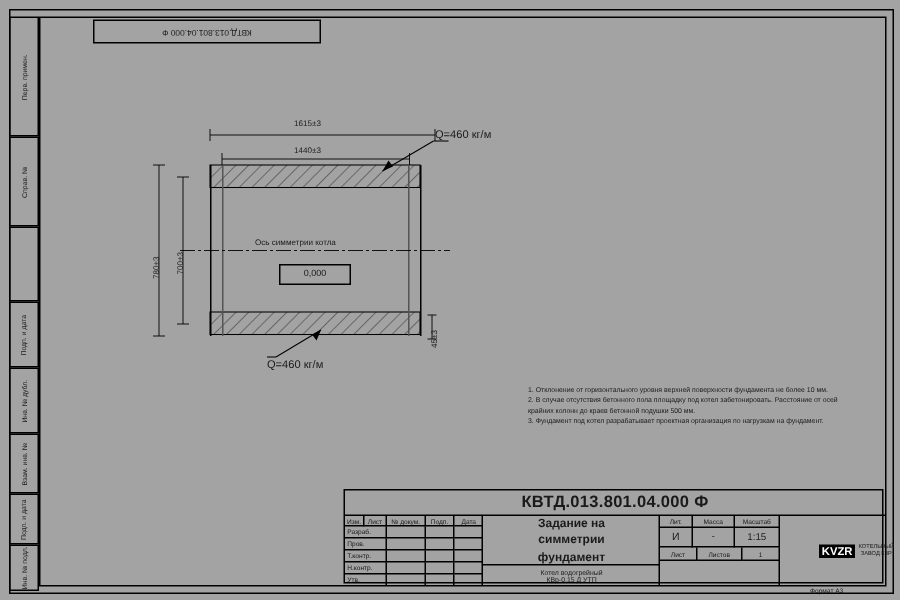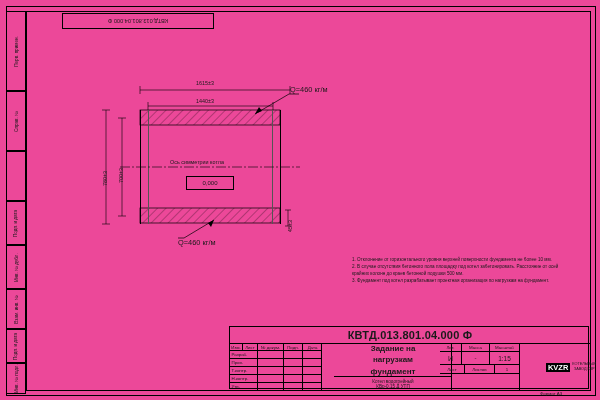--- a/index.html
+++ b/index.html
@@ -1,17 +1,17 @@
 <!DOCTYPE html>
 <html><head>
 <meta charset="utf-8">
 <style>
   html,body{margin:0;padding:0;background:#ffffff;}
   body{width:600px;height:400px;overflow:hidden;font-family:"Liberation Sans",sans-serif;color:#1a1a1a;}
-  .sheet{position:relative;width:600px;height:400px;background:#ec4899;}
+  .sheet{position:relative;width:600px;height:400px;background:#a3a3a3;}
   .frame-outer{position:absolute;left:6px;top:6px;width:588px;height:388px;border:1px solid #000;}
   .frame-inner{position:absolute;left:26px;top:11px;width:563px;height:378px;border:1.6px solid #000;}
   .abs{position:absolute;}
   .ln{position:absolute;background:#000;}
   .v{width:1px;}
   .txt{position:absolute;font-size:5px;line-height:1.25;white-space:pre;}
   .txt.c{text-align:center;}
   .rot90{transform:rotate(-90deg);transform-origin:left top;}
   
   .lbox{position:absolute;border:1px solid #000;box-sizing:border-box;}
@@ -202,24 +202,24 @@
       <div class="cell bd-b bd-r" style="left:54px;top:31px;width:19px;height:8px;"></div>
       <div class="cell bd-r" style="left:54px;top:39px;width:19px;height:7px;"></div>
 
       <div class="cell bd-b" style="left:73px;top:7px;width:19px;height:8px;"></div>
       <div class="cell bd-b" style="left:73px;top:15px;width:19px;height:8px;"></div>
       <div class="cell bd-b" style="left:73px;top:23px;width:19px;height:8px;"></div>
       <div class="cell bd-b" style="left:73px;top:31px;width:19px;height:8px;"></div>
       <div class="cell" style="left:73px;top:39px;width:19px;height:7px;"></div>
     </div>
 
-    <div class="cell bd-r" style="left:104px;top:17px;width:118px;height:46px;">
+    <div class="cell bd-r" style="left:92px;top:17px;width:118px;height:46px;">
       <div class="cell ctr bd-b" style="left:0;top:0;width:118px;height:33px;flex-direction:column;">
         <div class="tname">Задание на</div>
-        <div class="tname">нагрузкам</div>
+        <div class="tname">симметрии</div>
         <div class="tname">фундамент</div>
       </div>
       <div class="cell ctr" style="left:0;top:33px;width:118px;height:13px;flex-direction:column;">
         <div style="font-size:4.6px;">Котел водогрейный</div>
         <div style="font-size:4.6px;">КВр-0,15 Д УТП</div>
       </div>
     </div>
 
     <div class="cell" style="left:210px;top:17px;width:150px;height:46px;">
       <div class="cell ctr bd-b bd-r" style="left:0;top:0;width:22px;height:8px;">Лит.</div>

